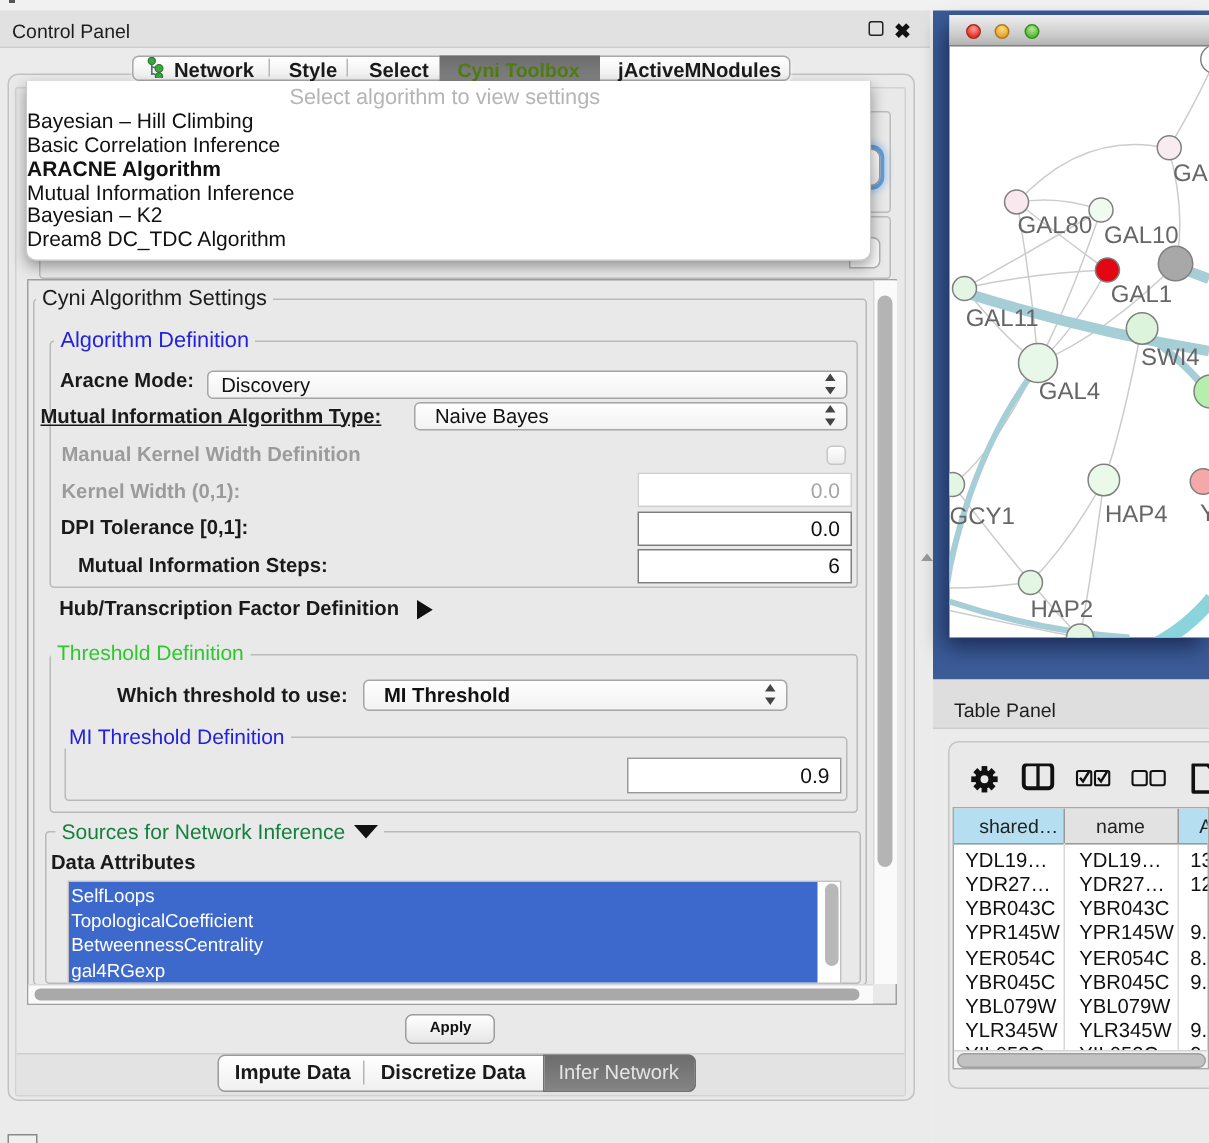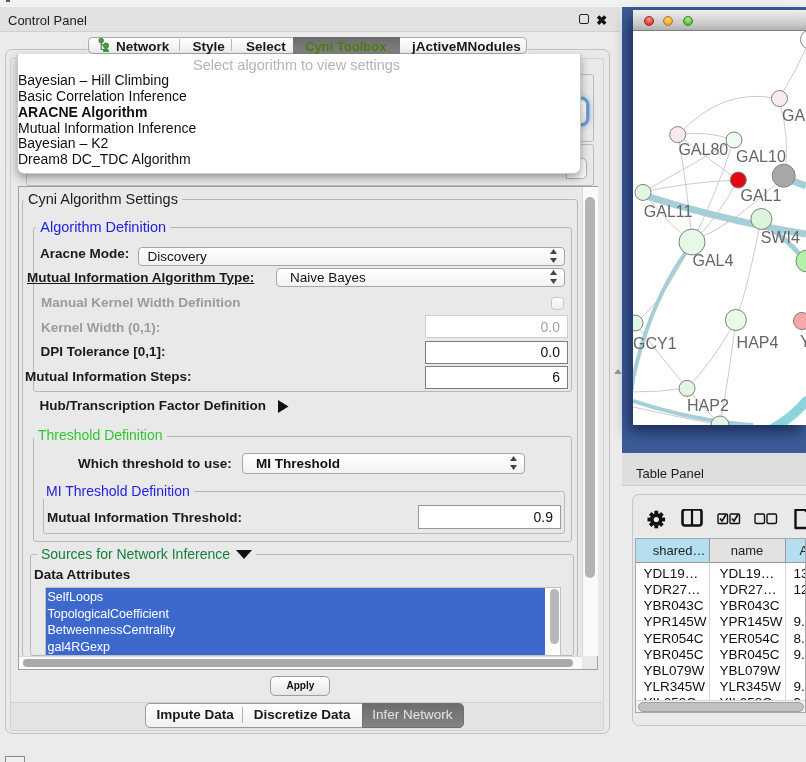--- a/index.html
+++ b/index.html
@@ -58,41 +58,40 @@
         <path d="M4.5 0 L8 5 L1 5 Z" fill="#444"></path>
         <path d="M4.5 14 L8 9 L1 9 Z" fill="#444"></path>
       </svg>
   </div>
   <div class="abs dislbl" style="left:41px;top:295px;">Manual Kernel Width Definition</div>
   <div class="abs" style="left:551px;top:297px;width:13px;height:12.5px;border:1px solid #c6c6c6;border-radius:3.5px;background:linear-gradient(#ffffff,#ececec);box-sizing:border-box;"></div>
   <div class="abs dislbl" style="left:41px;top:319.5px;">Kernel Width (0,1):</div>
   <div class="abs field" style="left:424.5px;top:315px;width:143.5px;height:23px;border:1px solid #cfcfcf;color:#a5a5a5;">0.0</div>
   <div class="abs lbl" style="left:40.5px;top:344px;">DPI Tolerance [0,1]:</div>
   <div class="abs field" style="left:424.5px;top:340.5px;width:143.5px;height:23px;border:1px solid #7e7e7e;color:#111;">0.0</div>
-  <div class="abs lbl" style="left:25px;top:368.5px;text-align:right;">Mutual Information Steps:</div>
+  <div class="abs lbl" style="left:52px;top:368.5px;text-align:right;">Mutual Information Steps:</div>
   <div class="abs field" style="left:424.5px;top:365.5px;width:143.5px;height:23px;border:1px solid #7e7e7e;color:#111;">6</div>
 
   <div class="abs lbl" style="left:39.5px;top:397.5px;">Hub/Transcription Factor Definition</div>
   <svg class="abs" style="left:276px;top:400px;" width="13.5" height="13" viewBox="0 0 13.5 13">
       <path d="M2 0 L12.5 6.5 L2 13 Z" fill="#111"></path>
     </svg>
 
   <div class="gbox" style="left:33px;top:435.5px;width:539px;height:106px;"></div>
   <div class="gtitle" style="left:34px;top:427px;color:#2ec82e;">Threshold Definition</div>
   <div class="abs lbl" style="left:78px;top:455.5px;">Which threshold to use:</div>
   <div class="abs combo" style="left:242px;top:452.5px;width:282.8px;height:21px;font-weight:bold;">
     <div class="ctext">MI Threshold</div>
     <svg class="stepper" viewBox="0 0 9 14">
         <path d="M4.5 0 L8 5 L1 5 Z" fill="#444"></path>
         <path d="M4.5 14 L8 9 L1 9 Z" fill="#444"></path>
       </svg>
   </div>
   <div class="gbox" style="left:43px;top:491px;width:522px;height:43px;"></div>
   <div class="gtitle" style="left:42px;top:483px;color:#2222dd;">MI Threshold Definition</div>
-  <div class="abs lbl" style="left:47px;top:509.8px;">Mutual Information Threshold:</div>
   <div class="abs field" style="left:418px;top:505px;width:143px;height:24px;border:1px solid #999;color:#111;">0.9</div>
 
   <div class="gbox" style="left:30px;top:554px;width:544px;height:102px;"></div>
   <div class="gtitle" style="left:37px;top:546px;color:#15803d;">Sources for Network Inference <span style="display:inline-block;width:0;height:0;border-left:8px solid transparent;border-right:8px solid transparent;border-top:9px solid #111;vertical-align:middle;margin-left:2px;margin-top:-2px;"></span></div>
   <div class="abs lbl" style="left:34px;top:567px;">Data Attributes</div>
 
   <div class="abs" style="left:45px;top:586.5px;width:515.5px;height:69px;background:#fff;border:1px solid #c0c0c0;box-sizing:border-box;"></div>
   <div class="abs" style="left:46.2px;top:587.5px;width:499px;height:67px;background:#3d68cc;"></div>
   <div class="abs" style="left:47.5px;top:589.3px;width:490px;font-size:12.5px;line-height:16.55px;color:#fff;">SelfLoops<br>TopologicalCoefficient<br>BetweennessCentrality<br>gal4RGexp</div>
   <div class="abs" style="left:549.5px;top:588.5px;width:9px;height:55px;background:#b8b8b8;border-radius:5px;"></div>

